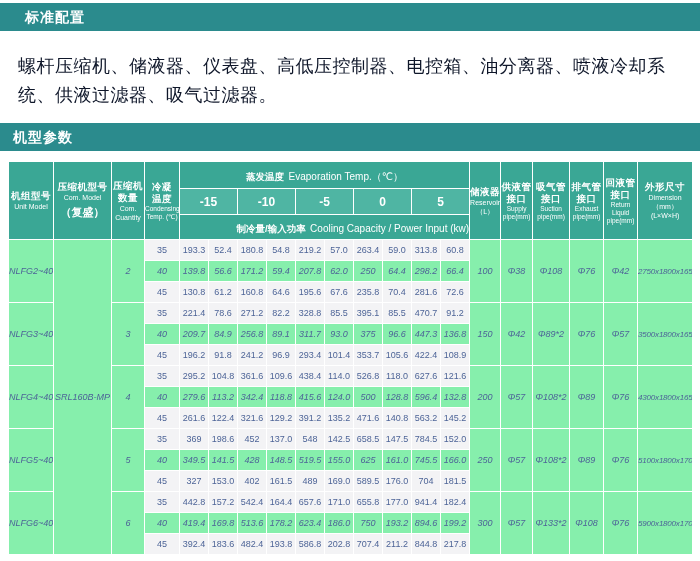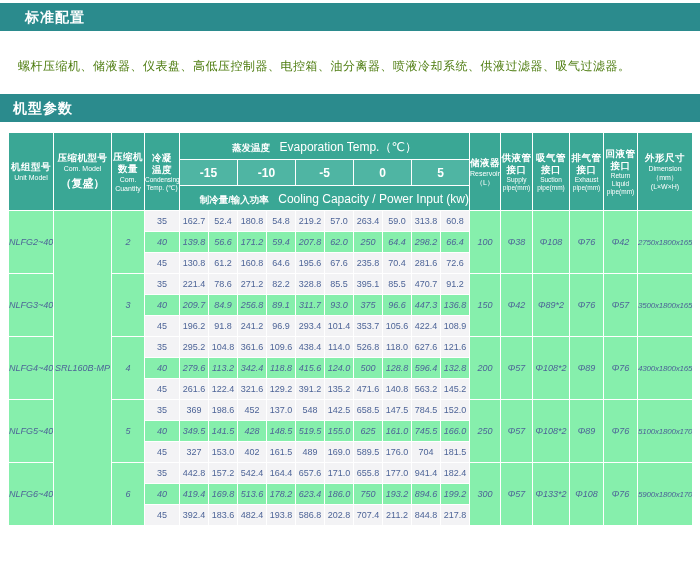--- a/index.html
+++ b/index.html
@@ -8,41 +8,41 @@
     font-family:"Liberation Sans","DejaVu Sans",sans-serif;
     -webkit-font-smoothing:antialiased;
   }
   .section-bar{
     background:#2b8b8d;color:#ffffff;height:28px;line-height:28px;
     font-size:14px;font-weight:bold;padding-left:13px;letter-spacing:1px;
   }
   .bar1{margin-top:3px;padding-left:25px;}
   .bar2{margin-top:13px;}
   .intro{
-    margin:21px 23px 0 18px;color:#4d7c0f;font-size:12px;line-height:29px;
+    margin:21px 23px 0 18px;color:#0f172a;font-size:18px;line-height:29px;
     letter-spacing:0.5px;
   }
   .tbl-wrap{margin:10px 8px 0 8px;}
   table{
     border-collapse:collapse;table-layout:fixed;width:684px;
   }
   th,td{
     border:1px solid #ffffff;padding:0;text-align:center;vertical-align:middle;
     overflow:hidden;
   }
   thead th{background:#3aa795;color:#ffffff;font-weight:normal;}
   thead .zh{display:block;font-size:9.5px;font-weight:bold;line-height:12px;letter-spacing:0.5px;}
   thead .en{display:block;font-size:7px;line-height:9px;letter-spacing:0;}
   thead .en-sm{display:block;font-size:6.5px;line-height:8px;}
   thead .brand{display:block;font-size:11px;font-weight:bold;line-height:15px;margin-top:3px;}
   th.temp-cell{background:#4fb5a3;font-size:12px;font-weight:bold;height:25px;}
   th.evap-head{height:26px;}
   th.cool-head{height:24px;text-align:right;}
   th.evap-head .inline-zh,th.cool-head .inline-zh{font-size:9.5px;font-weight:bold;}
-  th.evap-head .inline-en,th.cool-head .inline-en{font-size:12px;font-weight:normal;margin-left:5px;}
+  th.evap-head .inline-en,th.cool-head .inline-en{font-size:10px;font-weight:normal;}
   tbody td{
     color:#4d6497;font-size:9px;height:20px;background:#f3f3f5;
   }
   tbody tr.row-mid td{background:#86efac;font-style:italic;}
   tbody td.merged{background:#86efac;font-style:italic;}
   tbody td.model-name{font-size:9px;letter-spacing:0;}
   tbody td.dim{font-size:8px;letter-spacing:-0.2px;}
 </style>
 </head>
 <body>
@@ -156,21 +156,21 @@
         <span class="inline-en">Cooling Capacity / Power Input (kw)</span>
       </th>
     </tr>
   </thead>
   <tbody>
         <tr>
           <td class="merged model-name" rowspan="3">NLFG2~40</td>
           <td class="merged model-name" rowspan="15">SRL160B-MP</td>
           <td class="merged" rowspan="3">2</td>
           <td>35</td>
-          <td>162.7</td>
+          <td>193.3</td>
           <td>52.4</td>
           <td>180.8</td>
           <td>54.8</td>
           <td>219.2</td>
           <td>57.0</td>
           <td>263.4</td>
           <td>59.0</td>
           <td>313.8</td>
           <td>60.8</td>
           <td class="merged" rowspan="3">100</td>

